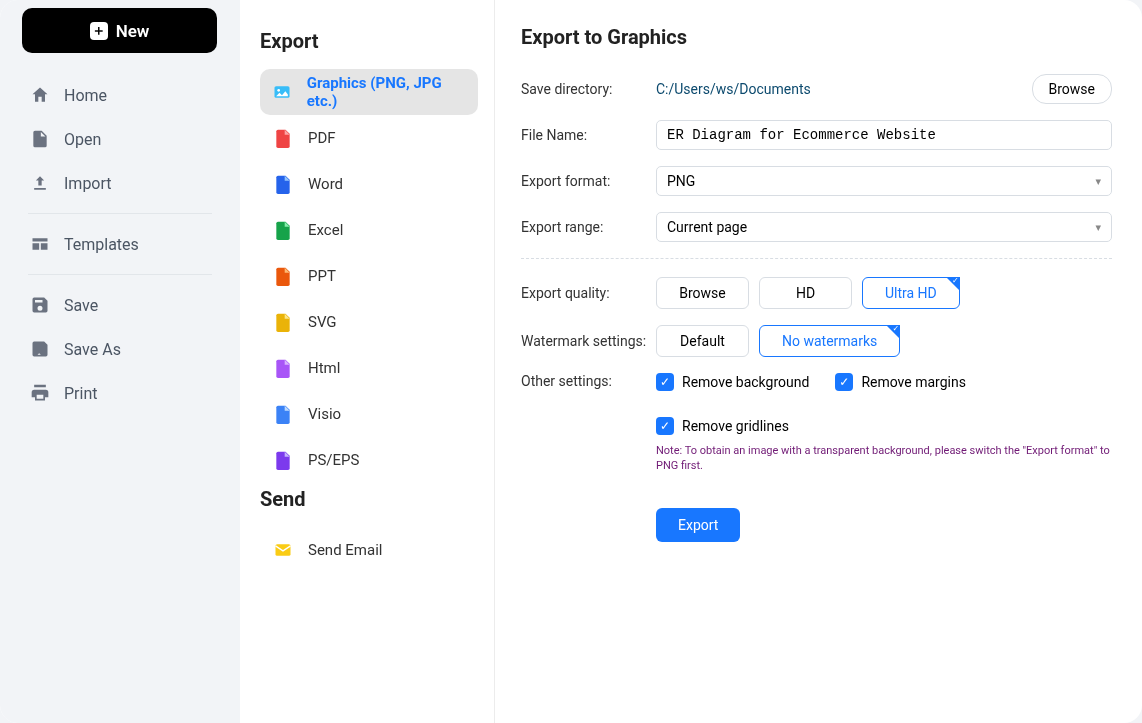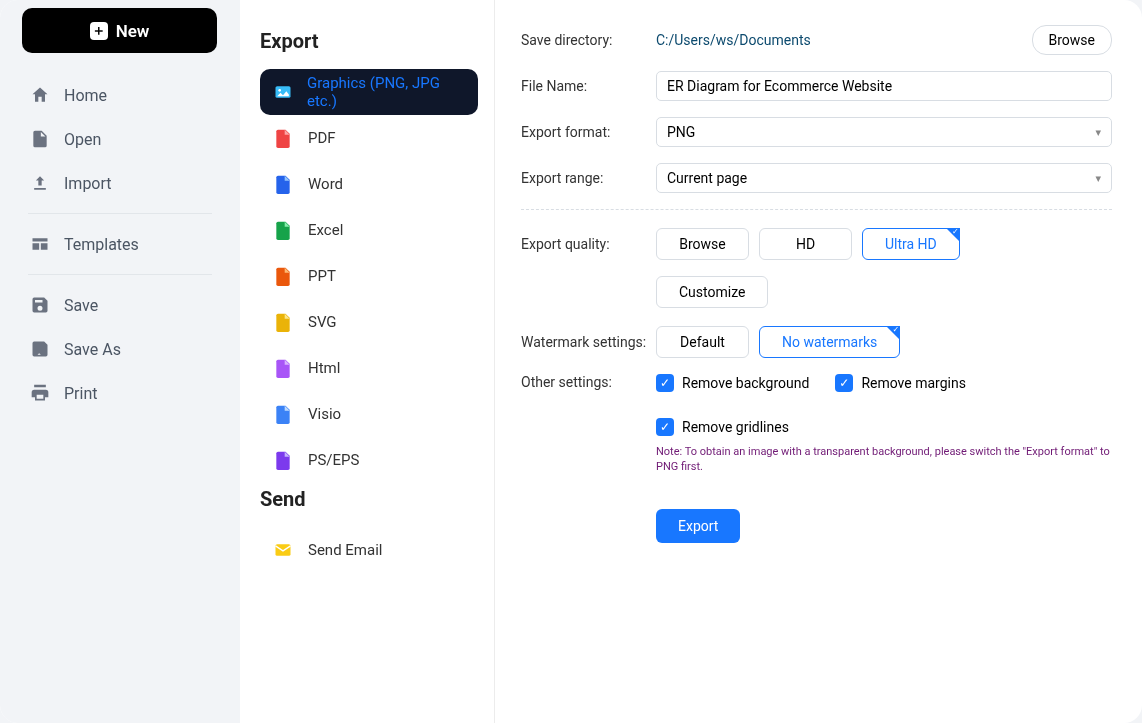--- a/index.html
+++ b/index.html
@@ -17,33 +17,33 @@
   .nav-icon { width:20px; height:20px; display:inline-flex; align-items:center; justify-content:center; }
   .nav-icon svg { width:20px; height:20px; fill:#6b7280; }
   .nav-item.active .nav-icon svg { fill:#1877ff; }
 
   
   .middle { width: 255px; background:#fff; padding: 25px 16px 20px 20px; border-right:1px solid #ececec; }
   .section-title { font-size:20px; font-weight:700; color:#222; margin-bottom:16px; margin-top:4px; }
   .send-title { }
   .opt-list { list-style:none; }
   .opt-item { display:flex; align-items:center; gap:14px; height:46px; padding:0 12px; border-radius:10px; cursor:pointer; color:#333; font-size:15px; }
-  .opt-item.active { background:#0f172a; color:#1877ff; font-weight:400; }
+  .opt-item.active { background:#e5e5e5; color:#1877ff; font-weight:700; }
   .file-icon { width:22px; height:22px; border-radius:4px; display:inline-flex; align-items:center; justify-content:center; }
   .file-icon svg { width:20px; height:20px; }
 
   
   .right { flex:1; padding:25px 30px 20px 26px; overflow:auto; }
   .right h2 { font-size:20px; font-weight:700; color:#222; margin-bottom:25px; }
   .form-row { display:flex; align-items:center; margin-bottom:16px; }
   .form-label { width:135px; font-size:14px; color:#333; }
   .form-val { flex:1; display:flex; align-items:center; gap:10px; }
   .path-text { font-size:14px; color:#0c4a6e; flex:1; }
   .browse-btn { background:#fff; border:1px solid #d8dde3; border-radius:14px; height:30px; padding:0 16px; font-size:14px; cursor:pointer; }
-  .text-input { flex:1; height:30px; border:1px solid #d8dde3; border-radius:5px; padding:0 10px; font-size:14px; }
+  .text-input { flex:1; height:30px; border:1px solid #d8dde3; border-radius:5px; padding:0 10px; font-size:14px;font-family:Liberation Mono, monospace; }
   .select { flex:1; height:30px; border:1px solid #d8dde3; border-radius:5px; padding:0 10px; font-size:14px; display:flex; align-items:center; justify-content:space-between; cursor:pointer; background:#fff; position:relative; }
   .select .caret { color:#888; font-size:11px; }
   .dash-sep { border:none; border-top:1px dashed #d8dde3; margin:14px 0 18px 0; }
   .pill-group { display:flex; gap:10px; }
   .pill { height:32px; padding:0 22px; min-width:93px; text-align:center; border:1px solid #d8dde3; border-radius:6px; background:#fff; font-size:14px; cursor:pointer; display:flex; align-items:center; justify-content:center; position:relative; }
   .pill.selected { border-color:#1877ff; color:#1877ff; }
   .pill .notch { position:absolute; top:-1px; right:-1px; width:0; height:0; border-style:solid; border-width:0 14px 14px 0; border-color:transparent #1877ff transparent transparent; }
   .pill .notch::after { content:"✓"; position:absolute; top:-1px; right:-13px; font-size:8px; color:#fff; }
   .indent-row { margin-left:135px; margin-bottom:18px; }
   .checkbox-row { display:flex; gap:26px; align-items:center; flex-wrap:wrap; }
@@ -218,20 +218,21 @@
               <rect x="3" y="5" width="18" height="14" rx="2" fill="#facc15"></rect>
               <path d="M3 7l9 6 9-6" stroke="#fff" stroke-width="1.6" fill="none"></path>
             </svg>
           </span>
         <span>Send Email</span>
       </li>
     </ul>
   </section>
 
   <section class="right">
+    <h2>Export to Graphics</h2>
 
     <div class="form-row">
       <div class="form-label">Save directory:</div>
       <div class="form-val">
         <span class="path-text">C:/Users/ws/Documents</span>
         <button class="browse-btn">Browse</button>
       </div>
     </div>
 
     <div class="form-row">
@@ -268,23 +269,20 @@
       <div class="form-val pill-group">
         <div class="pill">Browse</div>
         <div class="pill">HD</div>
         <div class="pill selected">
           <span>Ultra HD</span>
           <span class="notch"></span>
         </div>
       </div>
     </div>
 
-    <div class="indent-row">
-      <div class="pill" style="display:inline-flex">Customize</div>
-    </div>
 
     <div class="form-row">
       <div class="form-label">Watermark settings:</div>
       <div class="form-val pill-group">
         <div class="pill">Default</div>
         <div class="pill selected" style="min-width:140px">
           <span>No watermarks</span>
           <span class="notch"></span>
         </div>
       </div>

